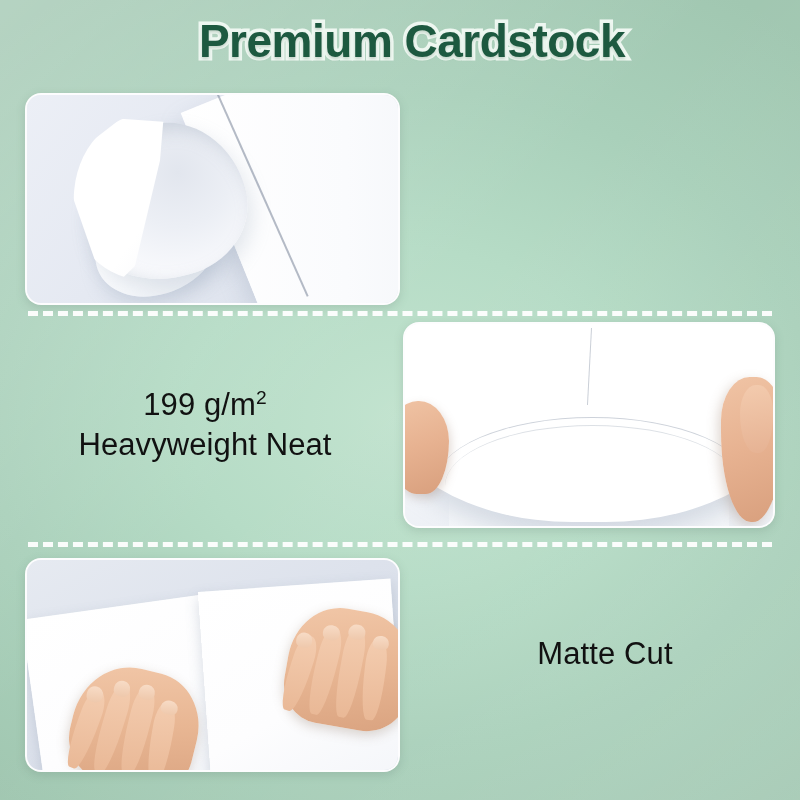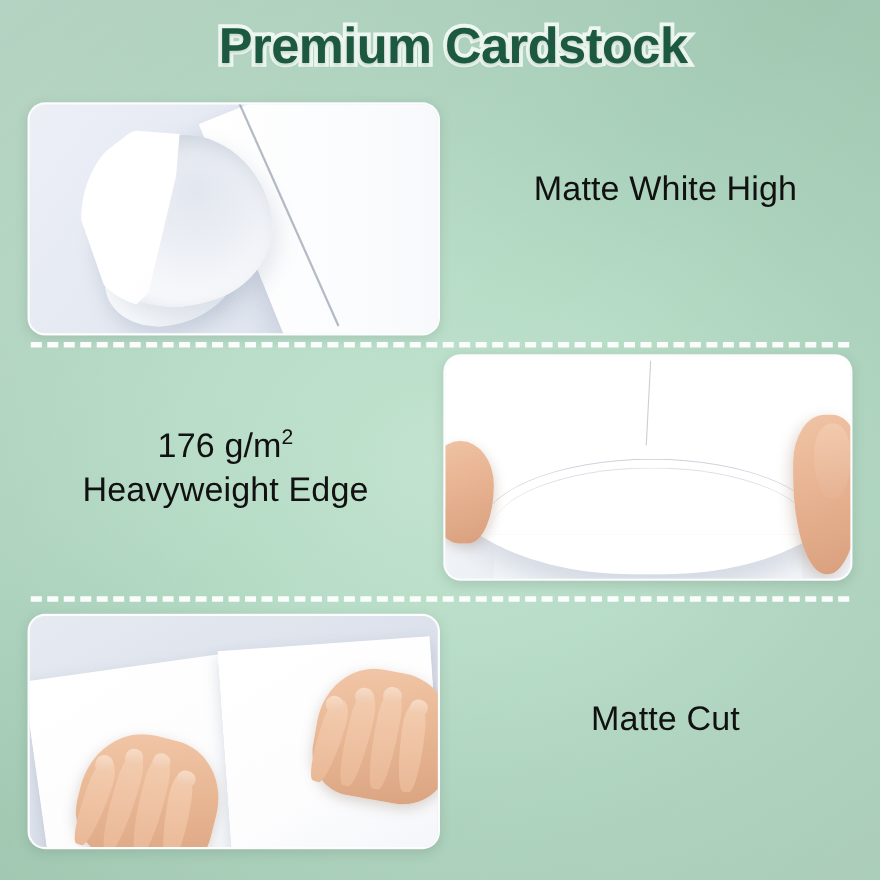--- a/index.html
+++ b/index.html
@@ -221,42 +221,41 @@
     <div id="curl-bg"></div>
     <div id="curl-sheet-back"></div>
     <div id="curl-sheet-edge"></div>
     <div id="curl-tail"></div>
     <div id="curl-cone"></div>
     <div id="curl-lip"></div>
   </div>
 </div>
 
 <div class="feature-text" id="text-matte">
-  <span class="feature-line">Matte White High</span>
 </div>
 
 <div class="divider" id="divider-1"></div>
 
 <div class="photo-card" id="card-bend">
   <div class="photo-inner">
     <div id="bend-bg"></div>
     <div id="bend-arch-under"></div>
     <div id="bend-arch-top"></div>
     <div class="bend-crease" id="bend-crease-1"></div>
     <div class="bend-crease" id="bend-crease-2"></div>
     <div id="bend-seam"></div>
     <div class="bend-hand" id="bend-hand-left"></div>
     <div class="bend-hand" id="bend-hand-right"></div>
     <div id="bend-thumb-right"></div>
   </div>
 </div>
 
 <div class="feature-text" id="text-weight">
-  <span class="feature-line"><span>176 g/m</span><sup>2</sup></span>
-  <span class="feature-line">Heavyweight Edge</span>
+  <span class="feature-line"><span>199 g/m</span><sup>2</sup></span>
+  <span class="feature-line">Heavyweight Neat</span>
 </div>
 
 <div class="divider" id="divider-2"></div>
 
 <div class="photo-card" id="card-stack">
   <div class="photo-inner">
     <div id="stack-bg"></div>
     <div class="stack-sheet" id="stack-sheet-left"></div>
     <div class="stack-sheet" id="stack-sheet-right"></div>
 

